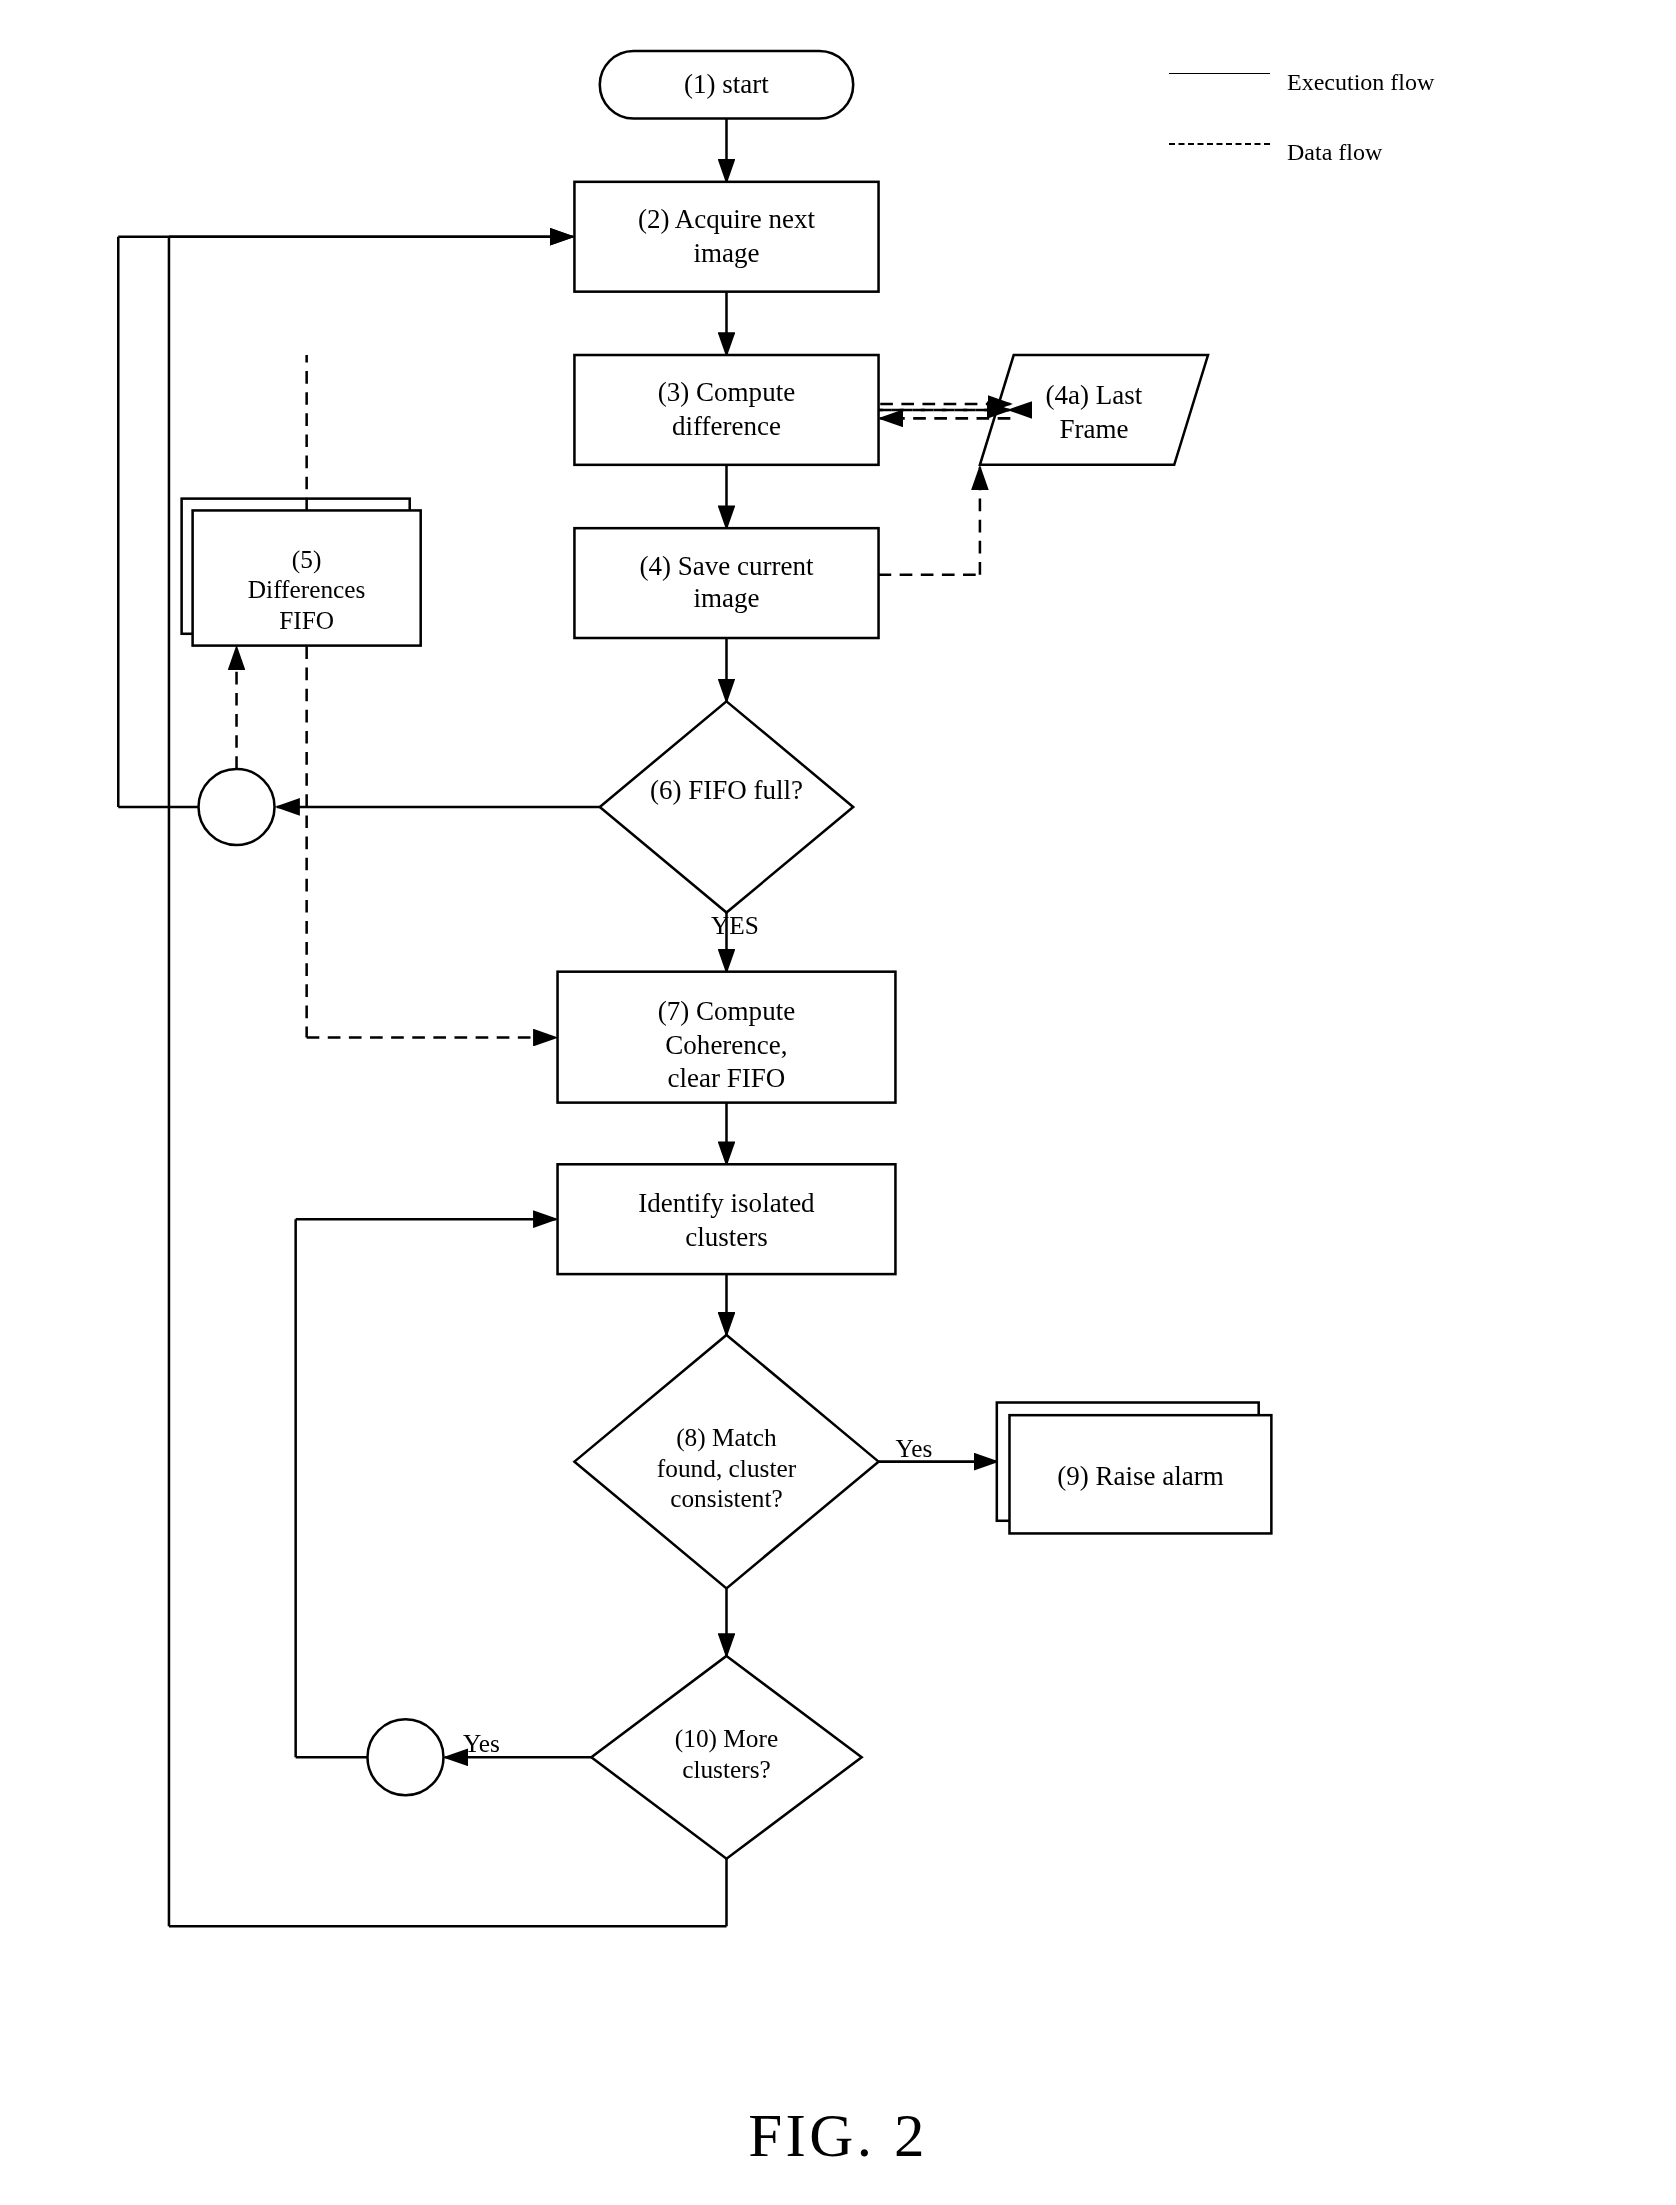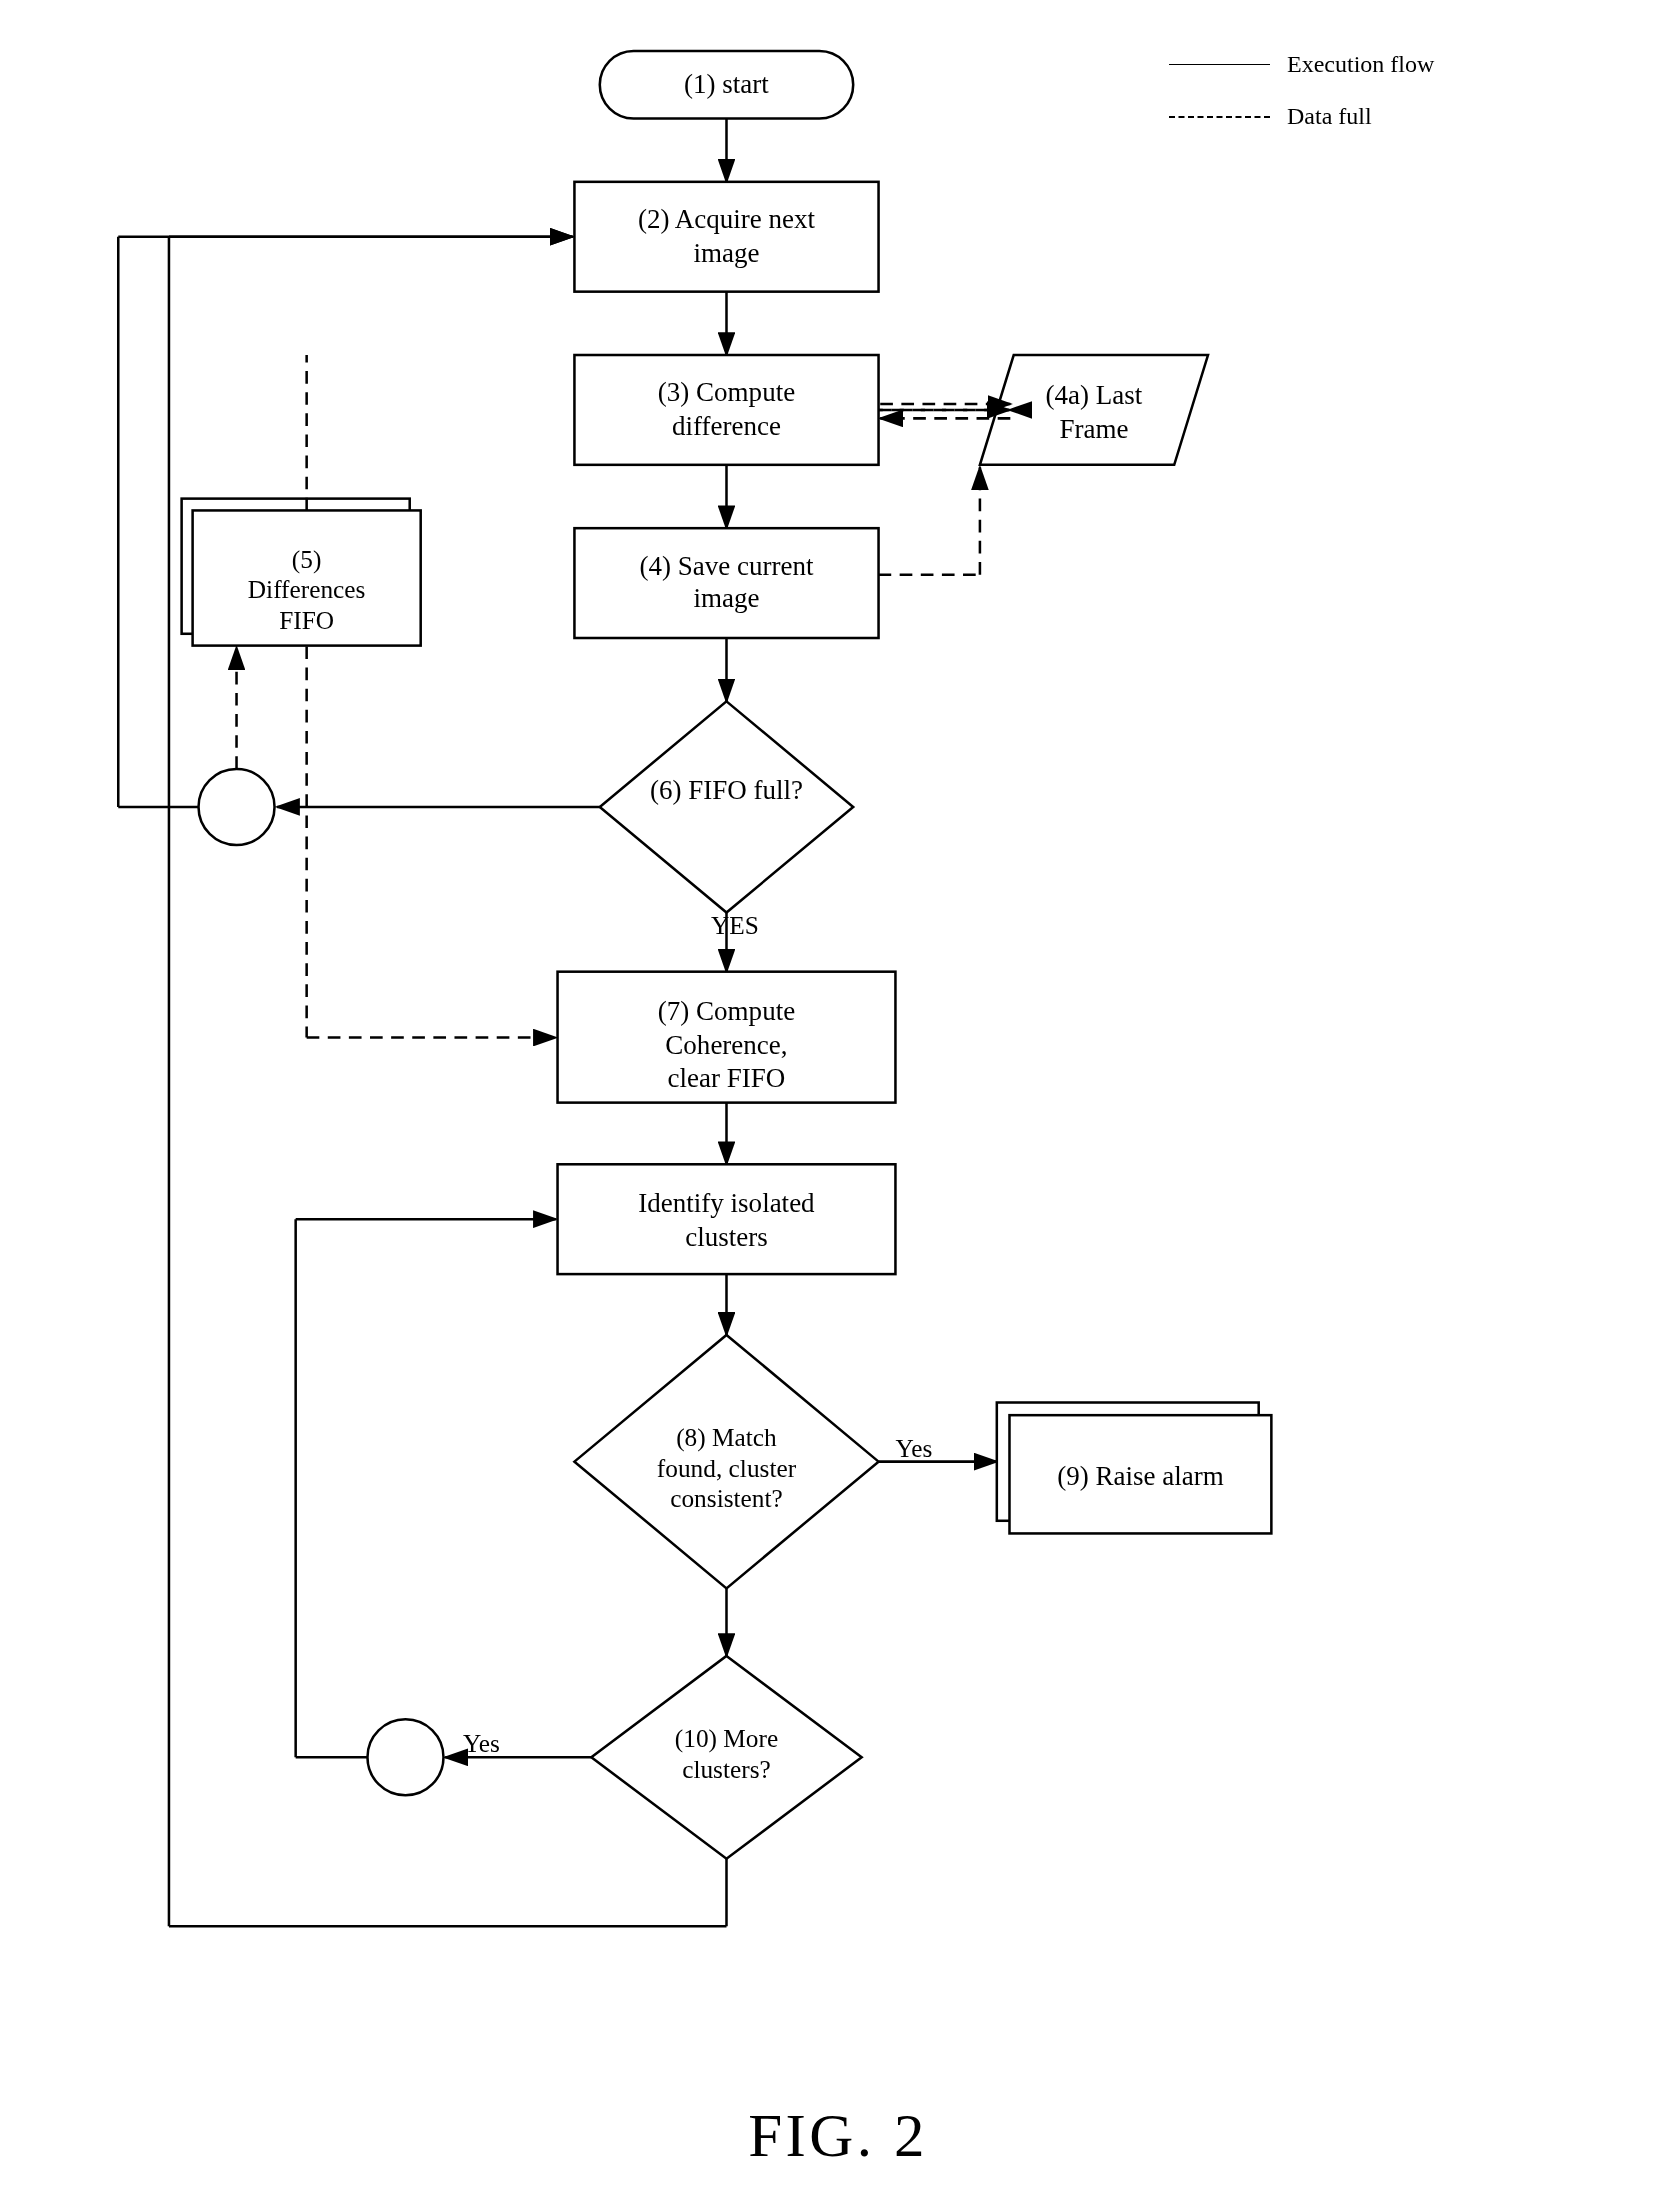--- a/index.html
+++ b/index.html
@@ -38,20 +38,21 @@
       margin-right: 17px;
     }
     .legend-line-dashed {
       width: 101px;
       height: 1.7px;
       border-top: 2.5px dashed #000;
       margin-right: 17px;
     }
     .legend-label {
       font-size: 24px;
+      margin-top: 18px;
     }
 
     
     .flowchart-svg {
       position: absolute;
       top: 0;
       left: 0;
       width: 1676px;
       height: 2163px;
     }
@@ -70,21 +71,21 @@
 
 <div class="diagram-container">
 
   <div class="legend">
     <div class="legend-item">
       <div class="legend-line-solid"></div>
       <span class="legend-label">Execution flow</span>
     </div>
     <div class="legend-item">
       <div class="legend-line-dashed"></div>
-      <span class="legend-label">Data full</span>
+      <span class="legend-label">Data flow</span>
     </div>
   </div>
 
   <svg class="flowchart-svg" viewBox="0 0 1984 2560" xmlns="http://www.w3.org/2000/svg">
     <defs>
       <marker id="arrowhead" markerWidth="10" markerHeight="7" refX="9" refY="3.5" orient="auto">
         <polygon points="0 0, 10 3.5, 0 7" fill="#000"></polygon>
       </marker>
       <marker id="arrowhead-dashed" markerWidth="10" markerHeight="7" refX="9" refY="3.5" orient="auto">
         <polygon points="0 0, 10 3.5, 0 7" fill="#000"></polygon>

